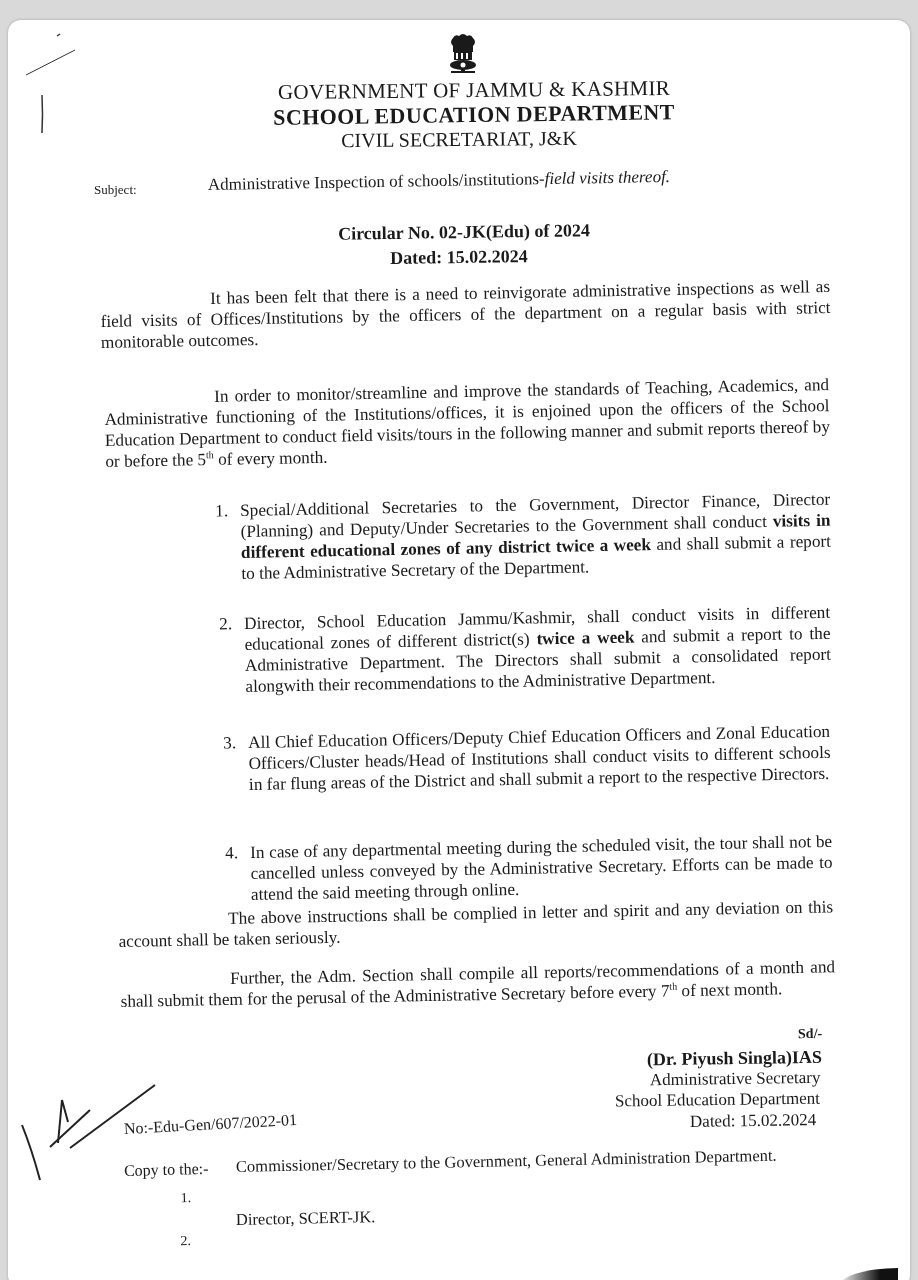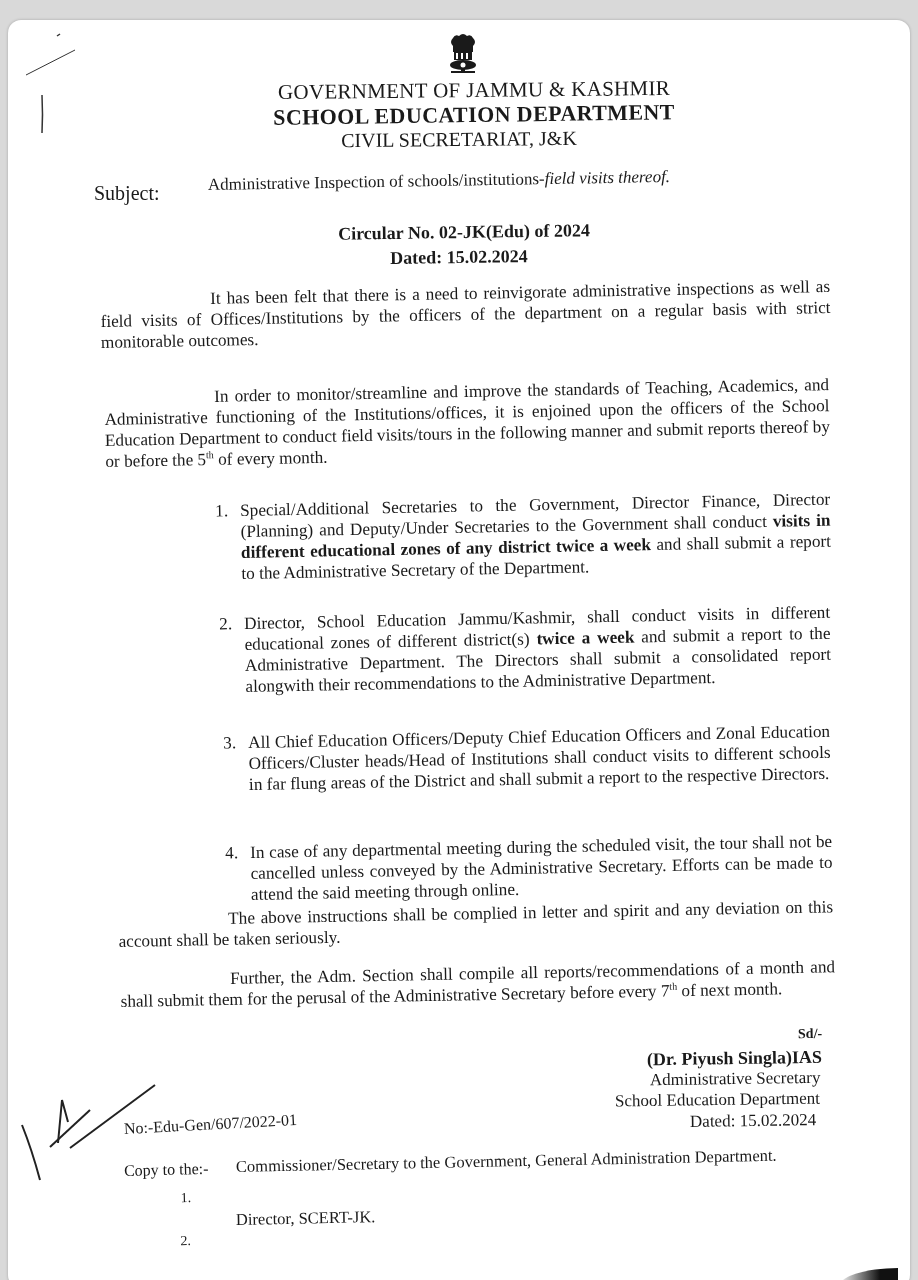--- a/index.html
+++ b/index.html
@@ -19,21 +19,21 @@
     position: absolute; right: 12px; bottom: 0; width: 60px; height: 20px;
     background: linear-gradient(to right, rgba(0,0,0,0) 0%, #111 70%);
     border-top-left-radius: 60px 20px;
   }
   .emblem { position: absolute; left: 437px; top: 12px; width: 36px; height: 44px; }
   .hdr { position: absolute; left: 0; right: 0; text-align: center; }
   .hdr1 { top: 58px; font-size: 21px; letter-spacing: 0.3px; transform: rotate(-0.6deg); left: 30px; }
   .hdr2 { top: 82px; font-size: 22px; font-weight: bold; letter-spacing: 0.4px; transform: rotate(-0.8deg); left: 30px; }
   .hdr3 { top: 108px; font-size: 20px; transform: rotate(-0.6deg); left: 0px; }
 
-  .subject-label { position: absolute; left: 86px; top: 162px; font-size: 20px; }
+  .subject-label { position: absolute; left: 86px; top: 162px; font-size: 13px; }
   .subject-text { position: absolute; left: 200px; top: 155px; font-size: 17px; transform: rotate(-1deg); transform-origin: left; }
   .subject-text em { font-style: italic; }
 
   .circular-no { position: absolute; left: 0; right: 0; top: 202px; text-align: center; font-size: 18px; font-weight: bold; transform: rotate(-0.8deg); padding-left: 10px; }
   .circular-date { position: absolute; left: 0; right: 0; top: 227px; text-align: center; font-size: 18px; font-weight: bold; transform: rotate(-0.8deg); padding-left: 0px; }
 
   .para { position: absolute; font-size: 17.2px; line-height: 21px; text-align: justify; transform: rotate(-1.1deg); transform-origin: left top; }
   .para .indent { display: inline-block; width: 110px; }
   .p1 { left: 92px; top: 270px; width: 730px; }
   .p2 { left: 96px; top: 368px; width: 725px; }

